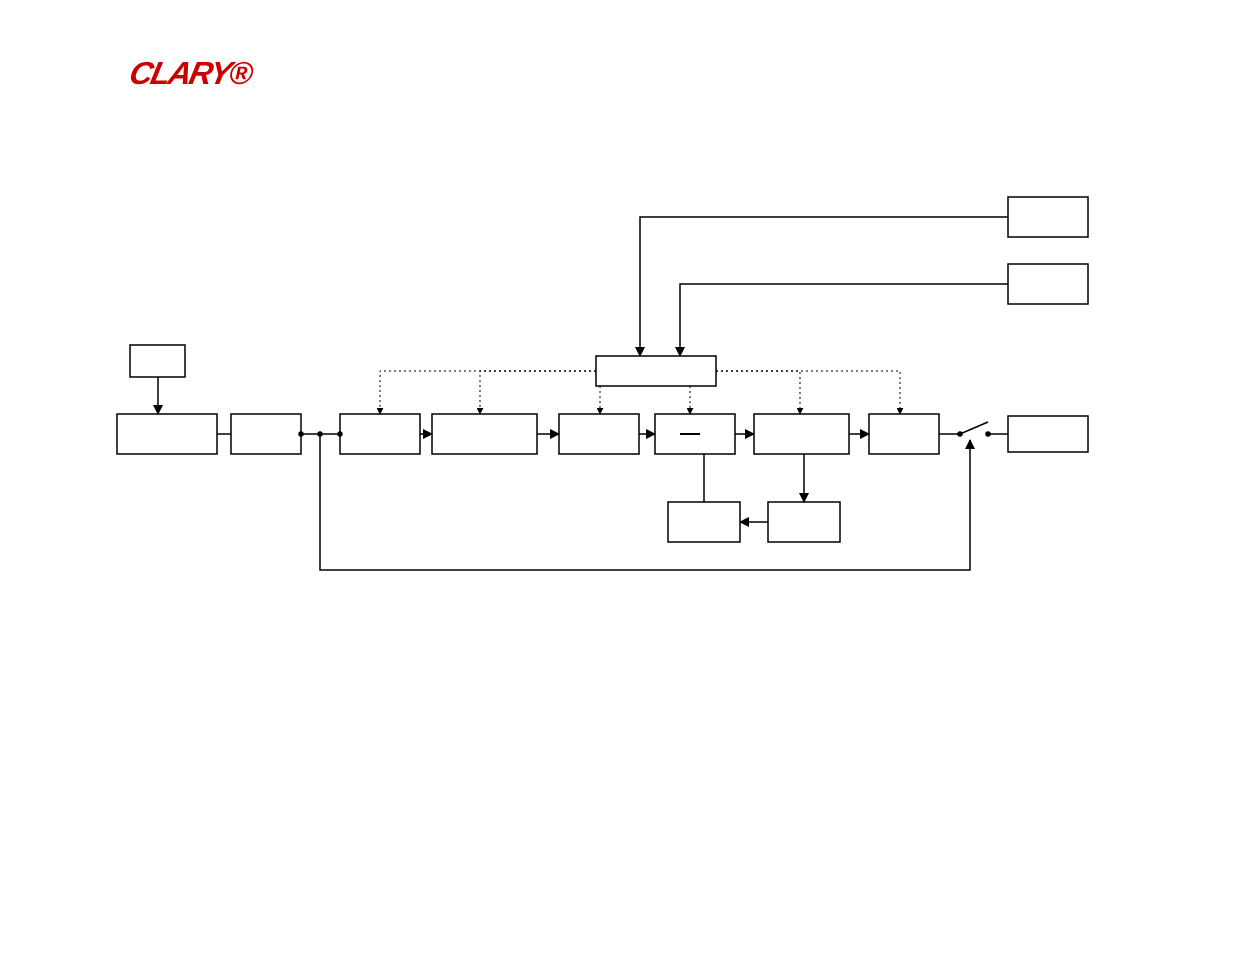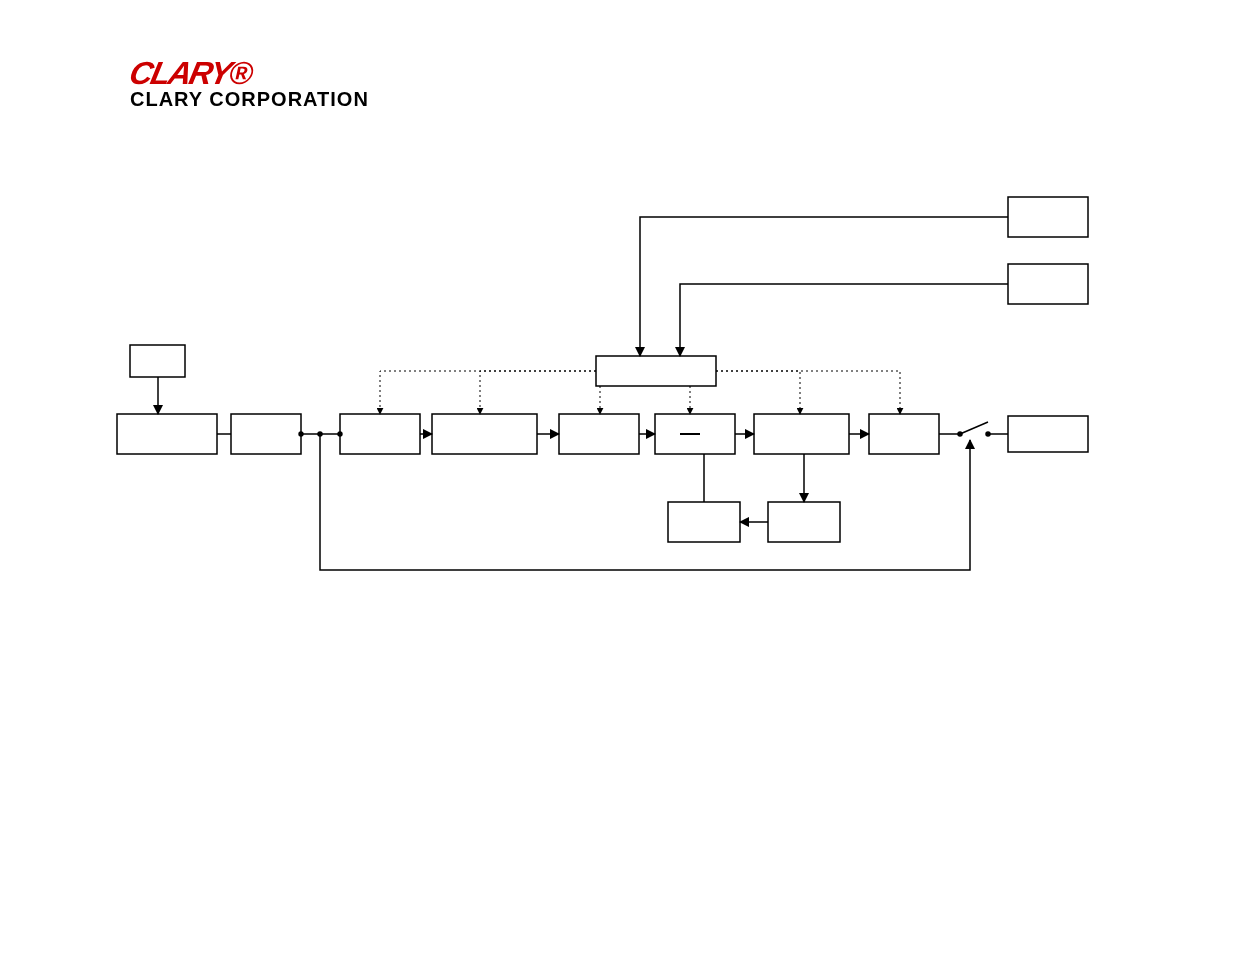--- a/index.html
+++ b/index.html
@@ -12,21 +12,20 @@
 </style>
 </head>
 <body>
 
 <div class="page">
 
   <div class="logo">
     <div class="logo-mark">
       <span>CLARY</span><span class="dot">®</span>
     </div>
-    <div class="logo-sub">CLARY CORPORATION</div>
   </div>
 
   <svg width="1235" height="954">
     <defs>
       <marker id="arr" viewBox="0 0 10 10" refX="9" refY="5" markerWidth="7" markerHeight="7" orient="auto-start-reverse">
         <path d="M0,0 L10,5 L0,10 z" fill="#000"></path>
       </marker>
       <marker id="dot" viewBox="0 0 10 10" refX="5" refY="5" markerWidth="6" markerHeight="6">
         <circle cx="5" cy="5" r="3" fill="#000"></circle>
       </marker>

